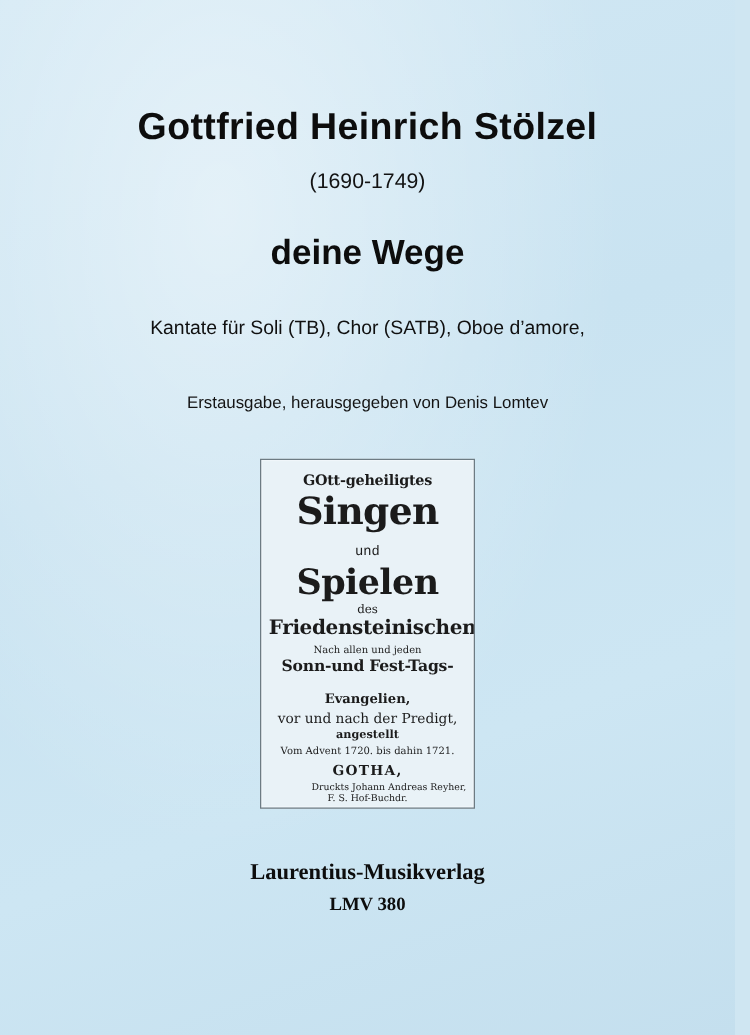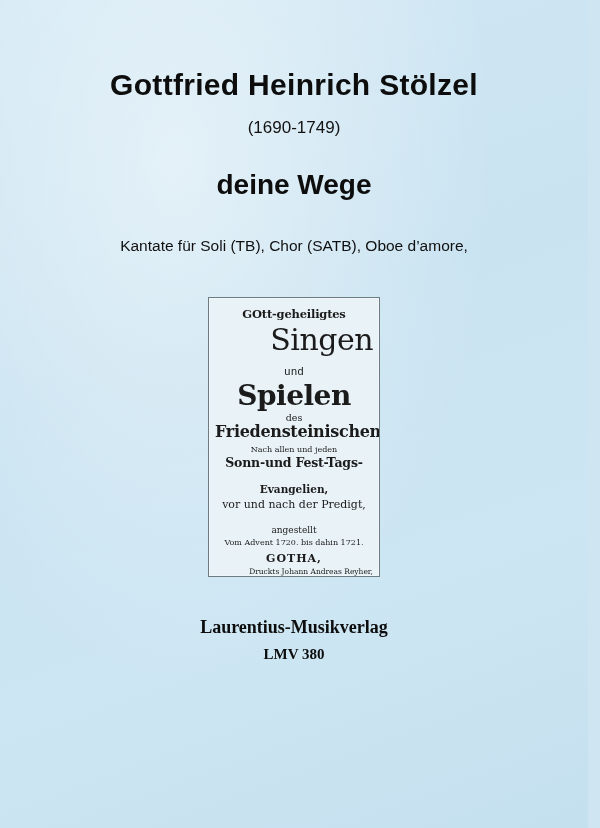--- a/index.html
+++ b/index.html
@@ -12,21 +12,21 @@
     background: #cfe6f2;
     font-family: "Liberation Sans", sans-serif;
     overflow: hidden;
   }
   .page {
     position: relative;
     width: 588px;
     height: 828px;
     background: linear-gradient(160deg, #d2e8f4 0%, #c9e3f1 40%, #cde6f3 70%, #c4dfee 100%);
     box-sizing: border-box;
-    padding: 0;
+    padding: 17px;
   }
   .sheen {
     position: absolute;
     inset: 0;
     background: radial-gradient(ellipse at 30% 20%, rgba(255,255,255,0.45) 0%, rgba(255,255,255,0.0) 55%);
     pointer-events: none;
   }
   .content {
     position: relative;
     width: 100%;
@@ -86,31 +86,31 @@
     overflow: hidden;
   }
   .fx {
     font-family: "DejaVu Serif", serif;
     color: #1b1b1b;
     text-align: center;
     width: 100%;
     line-height: 1.05;
   }
   .fx-l1 { font-size: 11.5px; font-weight: bold; letter-spacing: -0.2px; margin-top: 2px; }
-  .fx-l2 { font-size: 30px; font-weight: normal; margin-top: 4px; letter-spacing: -0.5px; text-align: right; }
+  .fx-l2 { font-size: 30px; font-weight: bold; margin-top: 4px; letter-spacing: -0.5px; }
   .fx-l3 { font-size: 11px; margin-top: 12px; font-family: Liberation Mono, monospace; }
   .fx-l4 { font-size: 28px; font-weight: bold; margin-top: 2px; letter-spacing: -0.5px; }
   .fx-l5 { font-size: 9.5px; margin-top: 3px; }
   .fx-l6 { font-size: 16px; font-weight: bold; margin-top: 1px; letter-spacing: -0.3px; }
   .fx-l7 { font-size: 17px; font-weight: bold; margin-top: 1px; letter-spacing: -0.3px; }
   .fx-l8 { font-size: 8px; margin-top: 5px; }
   .fx-l9 { font-size: 12.5px; font-weight: bold; margin-top: 2px; letter-spacing: -0.2px; }
   .fx-l10 { font-size: 10.5px; font-weight: bold; margin-top: 15px; }
   .fx-l11 { font-size: 11px; margin-top: 4px; }
-  .fx-l12 { font-size: 9px; margin-top: 15px; }
+  .fx-l12 { font-size: 9px; margin-top: 3px; font-weight: bold; }
   .fx-l13 { font-size: 8px; margin-top: 4px; }
   .fx-l14 { font-size: 11px; font-weight: bold; margin-top: 5px; letter-spacing: 1px; }
   .fx-l15 { font-size: 7.5px; margin-top: 4px; text-align: right; }
   .fx-l16 { font-size: 7.5px; margin-top: 1px; }
   .publisher {
     margin-top: 40px;
     font-size: 18px;
     font-weight: bold;
     color: #0d0d0d;
     text-align: right;
@@ -136,20 +136,21 @@
     <div class="dates">(1690-1749)</div>
 
     <div class="title">
       <div>deine Wege</div>
     </div>
 
     <div class="subtitle">
       <div>Kantate für Soli (TB), Chor (SATB), Oboe d’amore,</div>
     </div>
 
+    <div class="editor">Erstausgabe, herausgegeben von Denis Lomtev</div>
 
     <div class="facsimile">
       <div class="fx fx-l1">GOtt-geheiligtes</div>
       <div class="fx fx-l2">Singen</div>
       <div class="fx fx-l3">und</div>
       <div class="fx fx-l4">Spielen</div>
       <div class="fx fx-l5">des</div>
       <div class="fx fx-l6">Friedensteinischen</div>
       <div class="fx fx-l8">Nach allen und jeden</div>
       <div class="fx fx-l9">Sonn-und Fest-Tags-</div>

